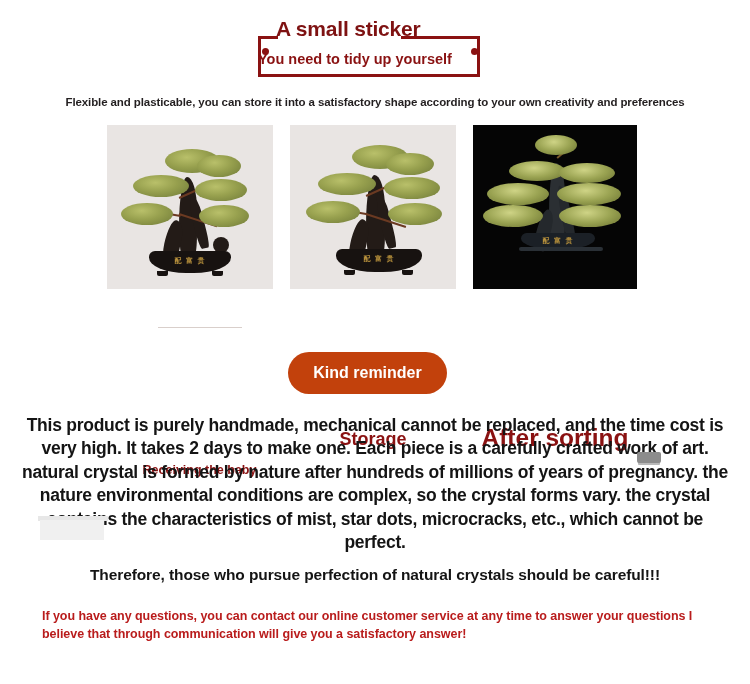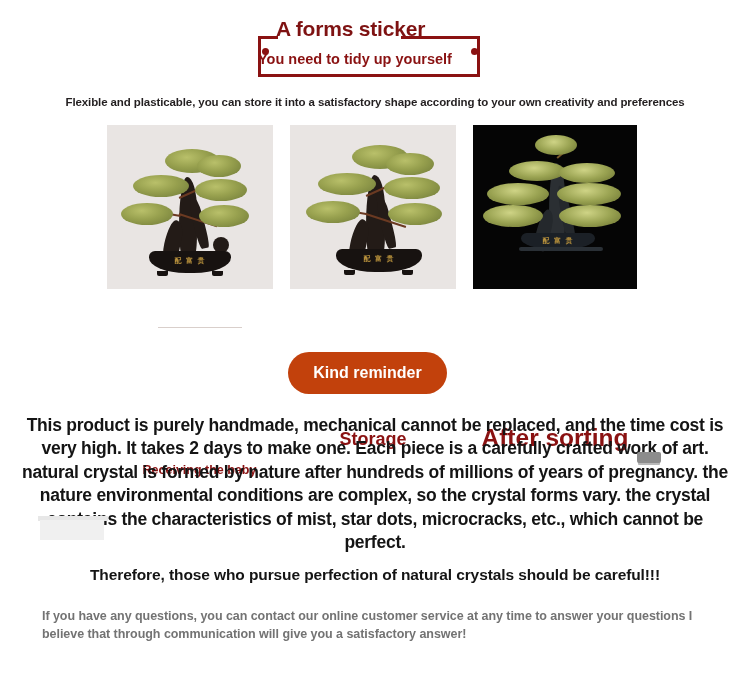--- a/index.html
+++ b/index.html
@@ -215,21 +215,21 @@
   }
 
   .body-note {
     position: absolute;
     left: 42px;
     top: 608px;
     width: 664px;
     text-align: left;
     font-size: 12.5px;
     font-weight: 700;
-    color: #737373;
+    color: #b91c1c;
     line-height: 1.42;
     letter-spacing: -0.05px;
   }
 
   
   .artifact { position: absolute; pointer-events: none; }
   .artifact-cursor {
     left: 637px; top: 452px;
     width: 24px; height: 11px;
     background: #8c8c8c;
@@ -252,21 +252,21 @@
 
 <div class="page">
 
   <div class="header-block">
 
     <div class="sticker-box"></div>
     <div class="sticker-box-gap"></div>
     <div class="dot dot-left"></div>
     <div class="dot dot-right"></div>
 
-    <div class="sticker-title">A forms sticker</div>
+    <div class="sticker-title">A small sticker</div>
 
     <div class="sticker-sub">You need to tidy up yourself</div>
   </div>
 
   <div class="tagline">Flexible and plasticable, you can store it into a satisfactory shape according to your own creativity and preferences</div>
 
   <div class="gallery">
 
     <div class="panel panel-1">
       <div class="bonsai">

